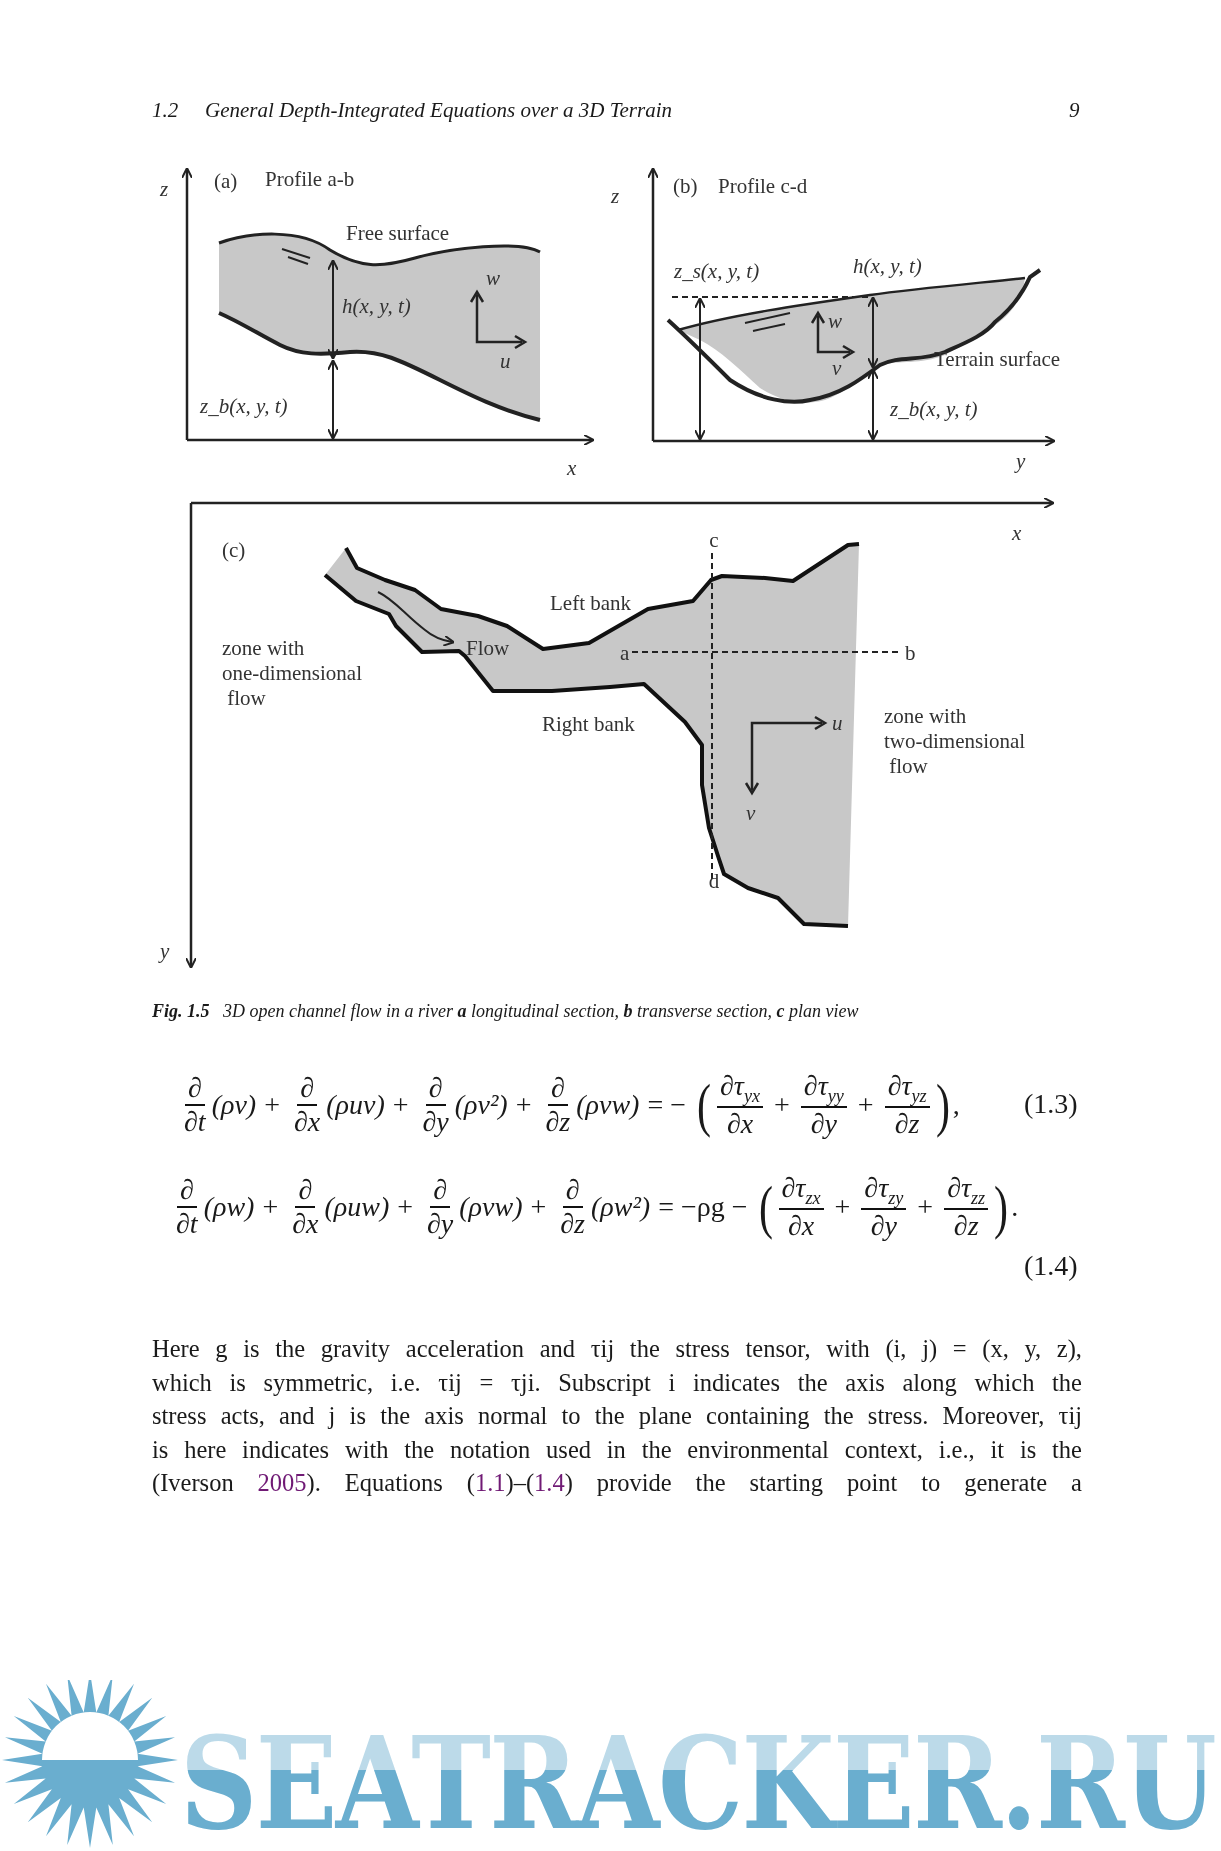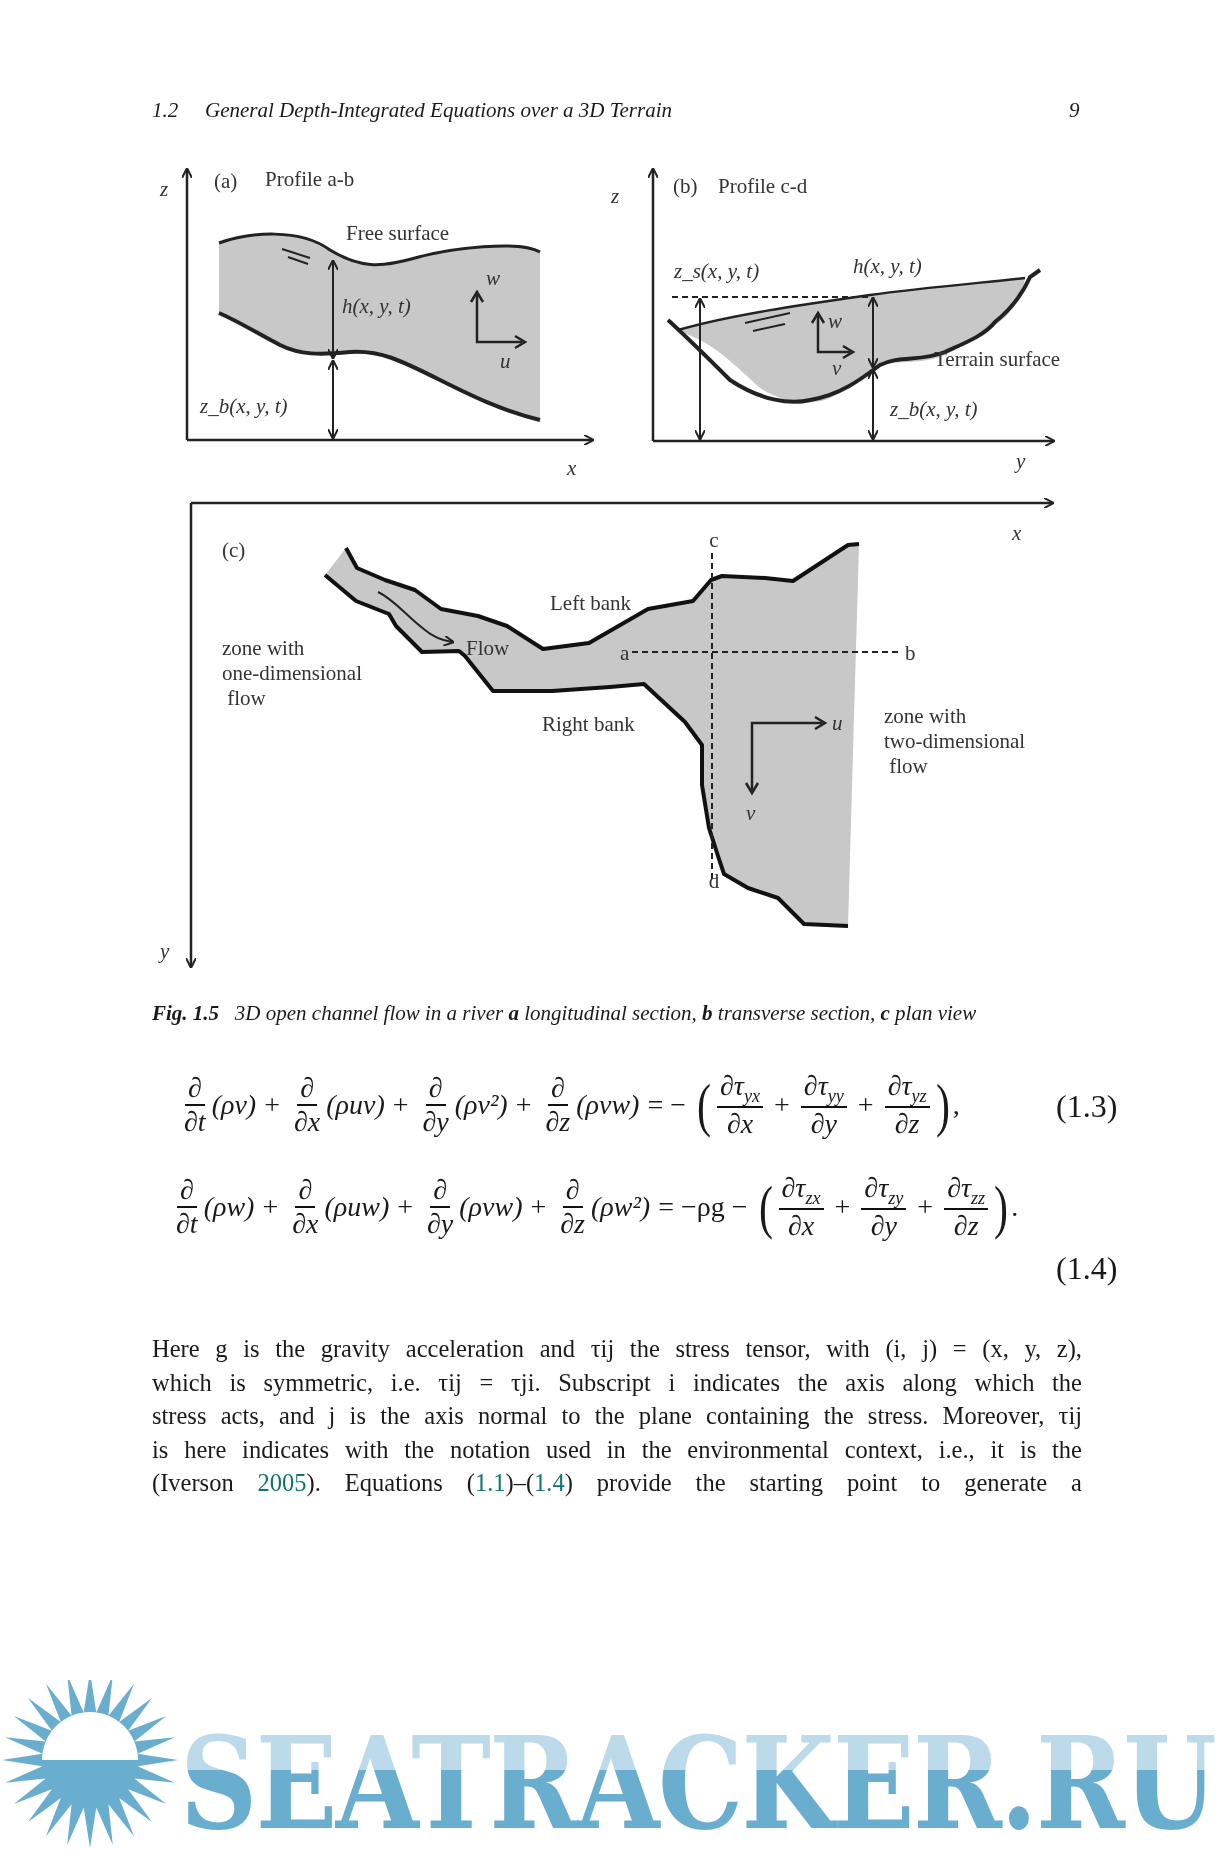--- a/index.html
+++ b/index.html
@@ -4,35 +4,35 @@
 <style>
   html, body { margin: 0; padding: 0; background: #ffffff; }
   body { width: 1221px; height: 1851px; position: relative; overflow: hidden;
          font-family: "Liberation Serif", "DejaVu Serif", serif; color: #1a1a1a; }
   .abs { position: absolute; white-space: nowrap; font-style: italic; }
   .hdr { font-size: 21px; top: 98px; }
   #figure { position: absolute; left: 0; top: 0; width: 1221px; height: 1000px; }
   #figure text { font-family: "Liberation Serif", serif; fill: #333; }
   .lbl { font-size: 21px; }
   .ital { font-style: italic; }
-  .caption { font-size: 21px; top: 1001px; left: 152px; }
+  .caption { font-size: 18px; top: 1001px; left: 152px; }
   .caption b { font-weight: bold; }
   .eq { position: absolute; font-family: "Liberation Serif", serif; font-size: 28px; display: flex; align-items: center; white-space: nowrap; }
   .frac { display: inline-flex; flex-direction: column; align-items: center; margin: 0 3px; vertical-align: middle; }
   .frac .num { border-bottom: 2px solid #111; padding: 0 3px; line-height: 1.15; font-style: italic; }
   .frac .den { padding: 0 3px; line-height: 1.15; font-style: italic; }
   .paren-big { font-size: 60px; font-weight: 200; transform: scaleX(0.7); display: inline-block; line-height: 1; }
   .op { margin: 0 8px; }
   .it { font-style: italic; }
   sub { font-size: 0.65em; }
-  .eqnum { position: absolute; font-size: 32px; margin-left: 32px; }
+  .eqnum { position: absolute; font-size: 28px; }
   .para { position: absolute; left: 152px; top: 1332px; width: 930px; font-size: 24.5px; line-height: 33.6px; text-align: justify; }
   .para .line { display: block; text-align: justify; text-align-last: justify; height: 33.6px; }
   .para .line.last { text-align-last: left; }
-  .link { color: #0f766e; }
+  .link { color: #701a75; }
   #watermark { position: absolute; left: 0; top: 1680px; width: 1221px; height: 171px; }
   .wm-text { font-family: "DejaVu Serif", serif; font-weight: bold; font-size: 128px; fill: #6aaecf; letter-spacing: -2px; }
 </style>
 </head>
 <body>
 
 <div class="abs hdr" style="left:152px;">1.2</div>
 <div class="abs hdr" style="left:205px;">General Depth-Integrated Equations over a 3D Terrain</div>
 <div class="abs hdr" style="left:1069px;">9</div>
 

